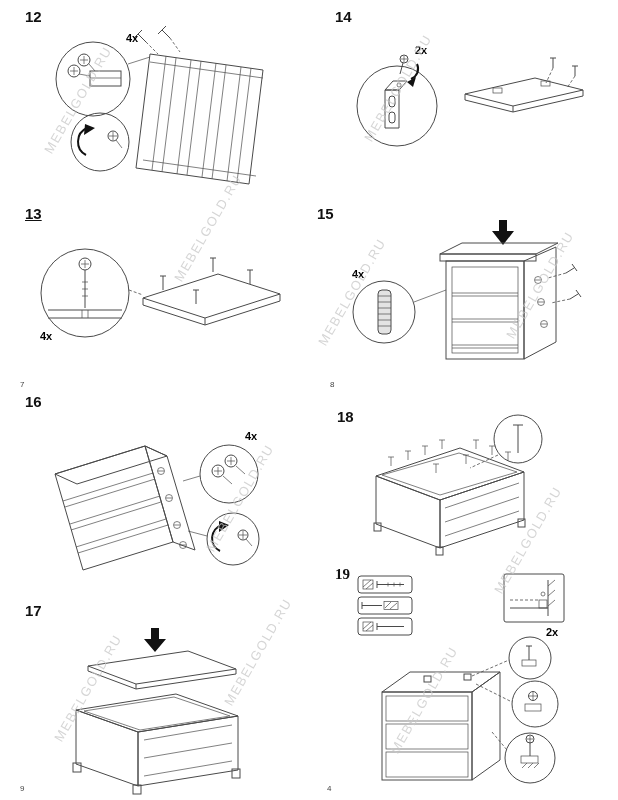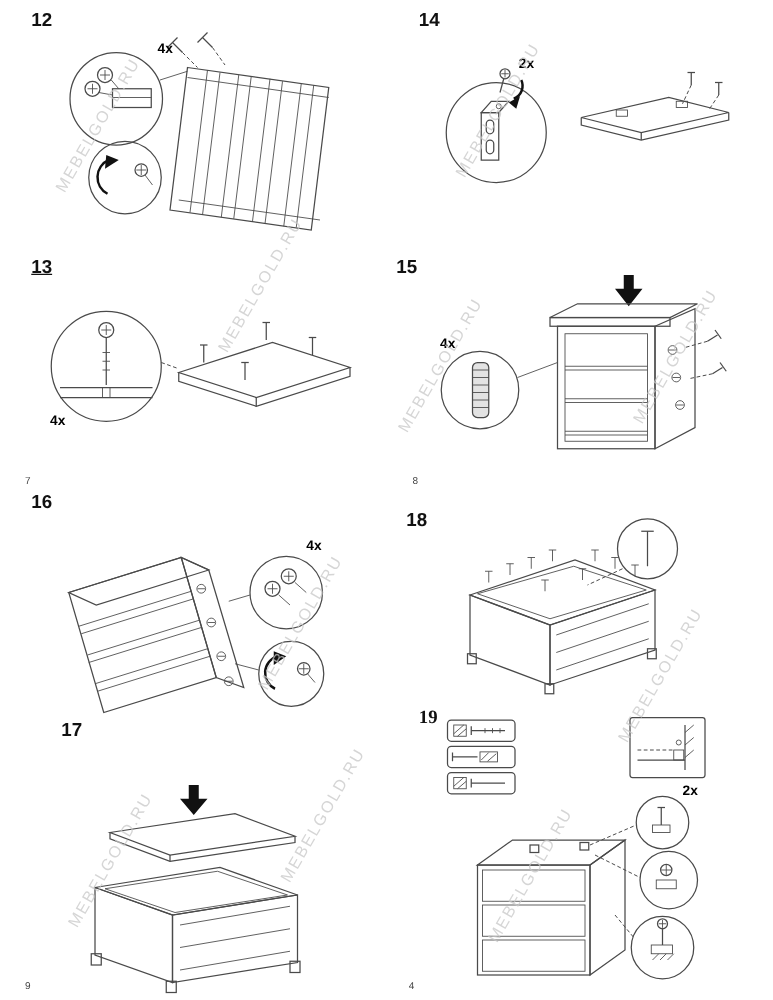--- a/index.html
+++ b/index.html
@@ -48,22 +48,22 @@
 </head>
 <body>
 
 <div class="sheet">
 
   <div class="step-num" style="left:25px; top:8px;">12</div>
   <div class="step-num" style="left:335px; top:8px;">14</div>
   <div class="step-num" style="left:25px; top:205px;text-decoration:underline;">13</div>
   <div class="step-num" style="left:317px; top:205px;">15</div>
   <div class="step-num" style="left:25px; top:393px;">16</div>
-  <div class="step-num" style="left:325px; top:408px;">18</div>
-  <div class="step-num" style="left:25px; top:576px;margin-left:24px;">17</div>
+  <div class="step-num" style="left:337px; top:408px;">18</div>
+  <div class="step-num" style="left:25px; top:602px;">17</div>
   <div class="step-num" style="left:335px; top:566px;font-family:Liberation Serif, serif;">19</div>
 
   <div class="page-num" style="left:20px; top:380px;">7</div>
   <div class="page-num" style="left:330px; top:380px;">8</div>
   <div class="page-num" style="left:20px; top:784px;">9</div>
   <div class="page-num" style="left:327px; top:784px;">4</div>
 
   <div class="diagram" style="left:38px; top:24px; width:237px; height:172px;">
     <svg viewBox="0 0 237 172" width="237" height="172">
       <g>

